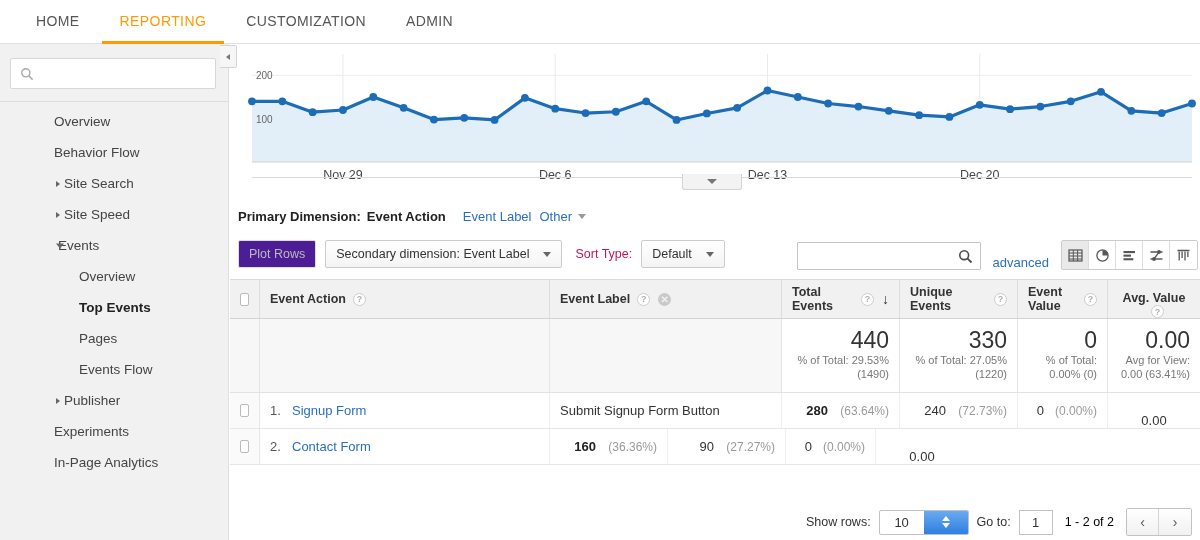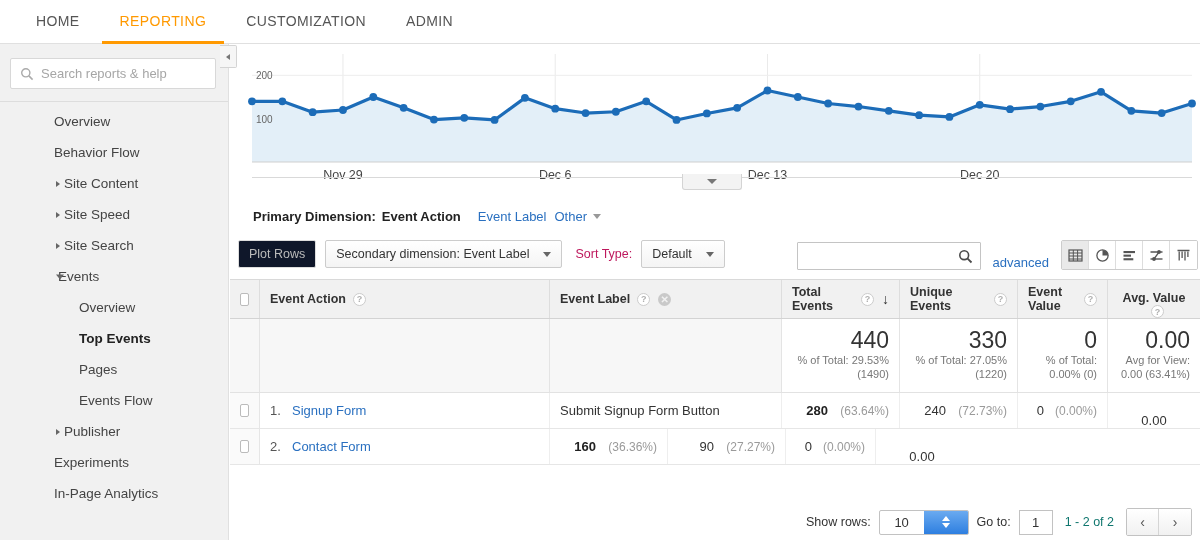--- a/index.html
+++ b/index.html
@@ -101,42 +101,42 @@
     border: 1px solid #d4d4d4; border-top: none; border-radius: 0 0 3px 3px;
     display: flex; align-items: center; justify-content: center; cursor: pointer;
   }
   .chart-expander i {
     width: 0; height: 0; border-left: 5px solid transparent;
     border-right: 5px solid transparent; border-top: 5px solid #777;
   }
 
   
   .primary-dim {
-    position: absolute; top: 165px; left: 23px;
+    position: absolute; top: 165px; left: 8px;
     display: flex; align-items: center; font-size: 13px; color: #222;
   }
   .pd-label { font-weight: bold; }
   .pd-current { font-weight: bold; margin-left: 6px; color: #222; }
   .pd-link { color: #2a70c0; margin-left: 17px; cursor: pointer; }
   .pd-other { color: #2a70c0; margin-left: 8px; cursor: pointer; }
   .pd-arrow {
     width: 0; height: 0; margin-left: 6px;
     border-left: 4px solid transparent; border-right: 4px solid transparent;
     border-top: 5px solid #999; display: inline-block;
   }
 
   
   .controls { position: absolute; top: 196px; left: 8px; width: 962px; height: 36px; }
   .btn {
     height: 28px; border: 1px solid #ccc; border-radius: 2px;
     background: linear-gradient(#fff,#f4f4f4);
     font-size: 12.5px; color: #333; display: inline-flex; align-items: center;
     padding: 0 10px; cursor: pointer; vertical-align: middle;
   }
-  .btn.disabled { color: #bbb; background: #0f172a; border-color: #ddd; cursor: default; }
+  .btn.disabled { color: #bbb; background: #4c1d95; border-color: #ddd; cursor: default; }
   .btn .dd {
     width: 0; height: 0; margin-left: 14px;
     border-left: 4.5px solid transparent; border-right: 4.5px solid transparent;
     border-top: 5px solid #666;
   }
   .ctl-row { display: flex; align-items: center; gap: 9px; }
   .sort-label { font-size: 12.5px; color: #be185d; margin-left: 4px; }
 
   .right-ctl {
     position: absolute; right: 2px; top: 0;
@@ -241,21 +241,21 @@
     justify-content: center; gap: 2px; cursor: pointer;
   }
   .spinner i { width: 0; height: 0; border-left: 4px solid transparent; border-right: 4px solid transparent; }
   .spinner i.up { border-bottom: 5px solid #fff; }
   .spinner i.dn { border-top: 5px solid #fff; }
   .goto-input {
     width: 34px; height: 25px; border: 1px solid #c2c2c2; background: #fff;
     font-size: 13px; text-align: center; font-family: "Liberation Sans", sans-serif;
     outline: none; color: #333;
   }
-  .range-text { margin: 0 4px; color: #0f766e; }
+  .range-text { margin: 0 4px; color: #000000; }
   .pager { display: flex; border: 1px solid #c2c2c2; border-radius: 2px; overflow: hidden; }
   .pbtn {
     width: 32px; height: 26px; background: linear-gradient(#fff,#f1f1f1);
     display: flex; align-items: center; justify-content: center;
     font-size: 14px; color: #555; cursor: pointer; border-right: 1px solid #d5d5d5;
   }
   .pbtn:last-child { border-right: none; }
 </style>
 </head>
 <body>
@@ -277,42 +277,37 @@
 
 <div class="sidebar">
   <div class="search-wrap">
     <div class="search-box">
       <span class="search-icon">
         <svg width="14" height="14" viewBox="0 0 14 14">
             <circle cx="5.8" cy="5.8" r="4.1" fill="none" stroke="#aaa" stroke-width="1.4"></circle>
             <line x1="8.9" y1="8.9" x2="12.6" y2="12.6" stroke="#aaa" stroke-width="1.5"></line>
           </svg>
       </span>
-      <input class="search-input" type="text" placeholder="Search reports &amp; help" style="">
     </div>
   </div>
   <div class="nav-divider"></div>
   <div class="navlist">
     <div class="nav-item lvl1">
         <span>Overview</span>
       </div>
     <div class="nav-item lvl1">
         <span>Behavior Flow</span>
       </div>
     <div class="nav-item lvl1">
         <i class="caret"></i>
-        <span style="margin-left:10px">Site Content</span>
+        <span style="margin-left:10px">Site Search</span>
       </div>
     <div class="nav-item lvl1">
         <i class="caret"></i>
         <span style="margin-left:10px">Site Speed</span>
-      </div>
-    <div class="nav-item lvl1">
-        <i class="caret"></i>
-        <span style="margin-left:10px">Site Search</span>
       </div>
     <div class="nav-item lvl1">
         <i class="caret open"></i>
         <span style="margin-left:4px">Events</span>
       </div>
     <div class="nav-item lvl3">
         <span>Overview</span>
       </div>
     <div class="nav-item lvl3 selected">
         <span>Top Events</span>

